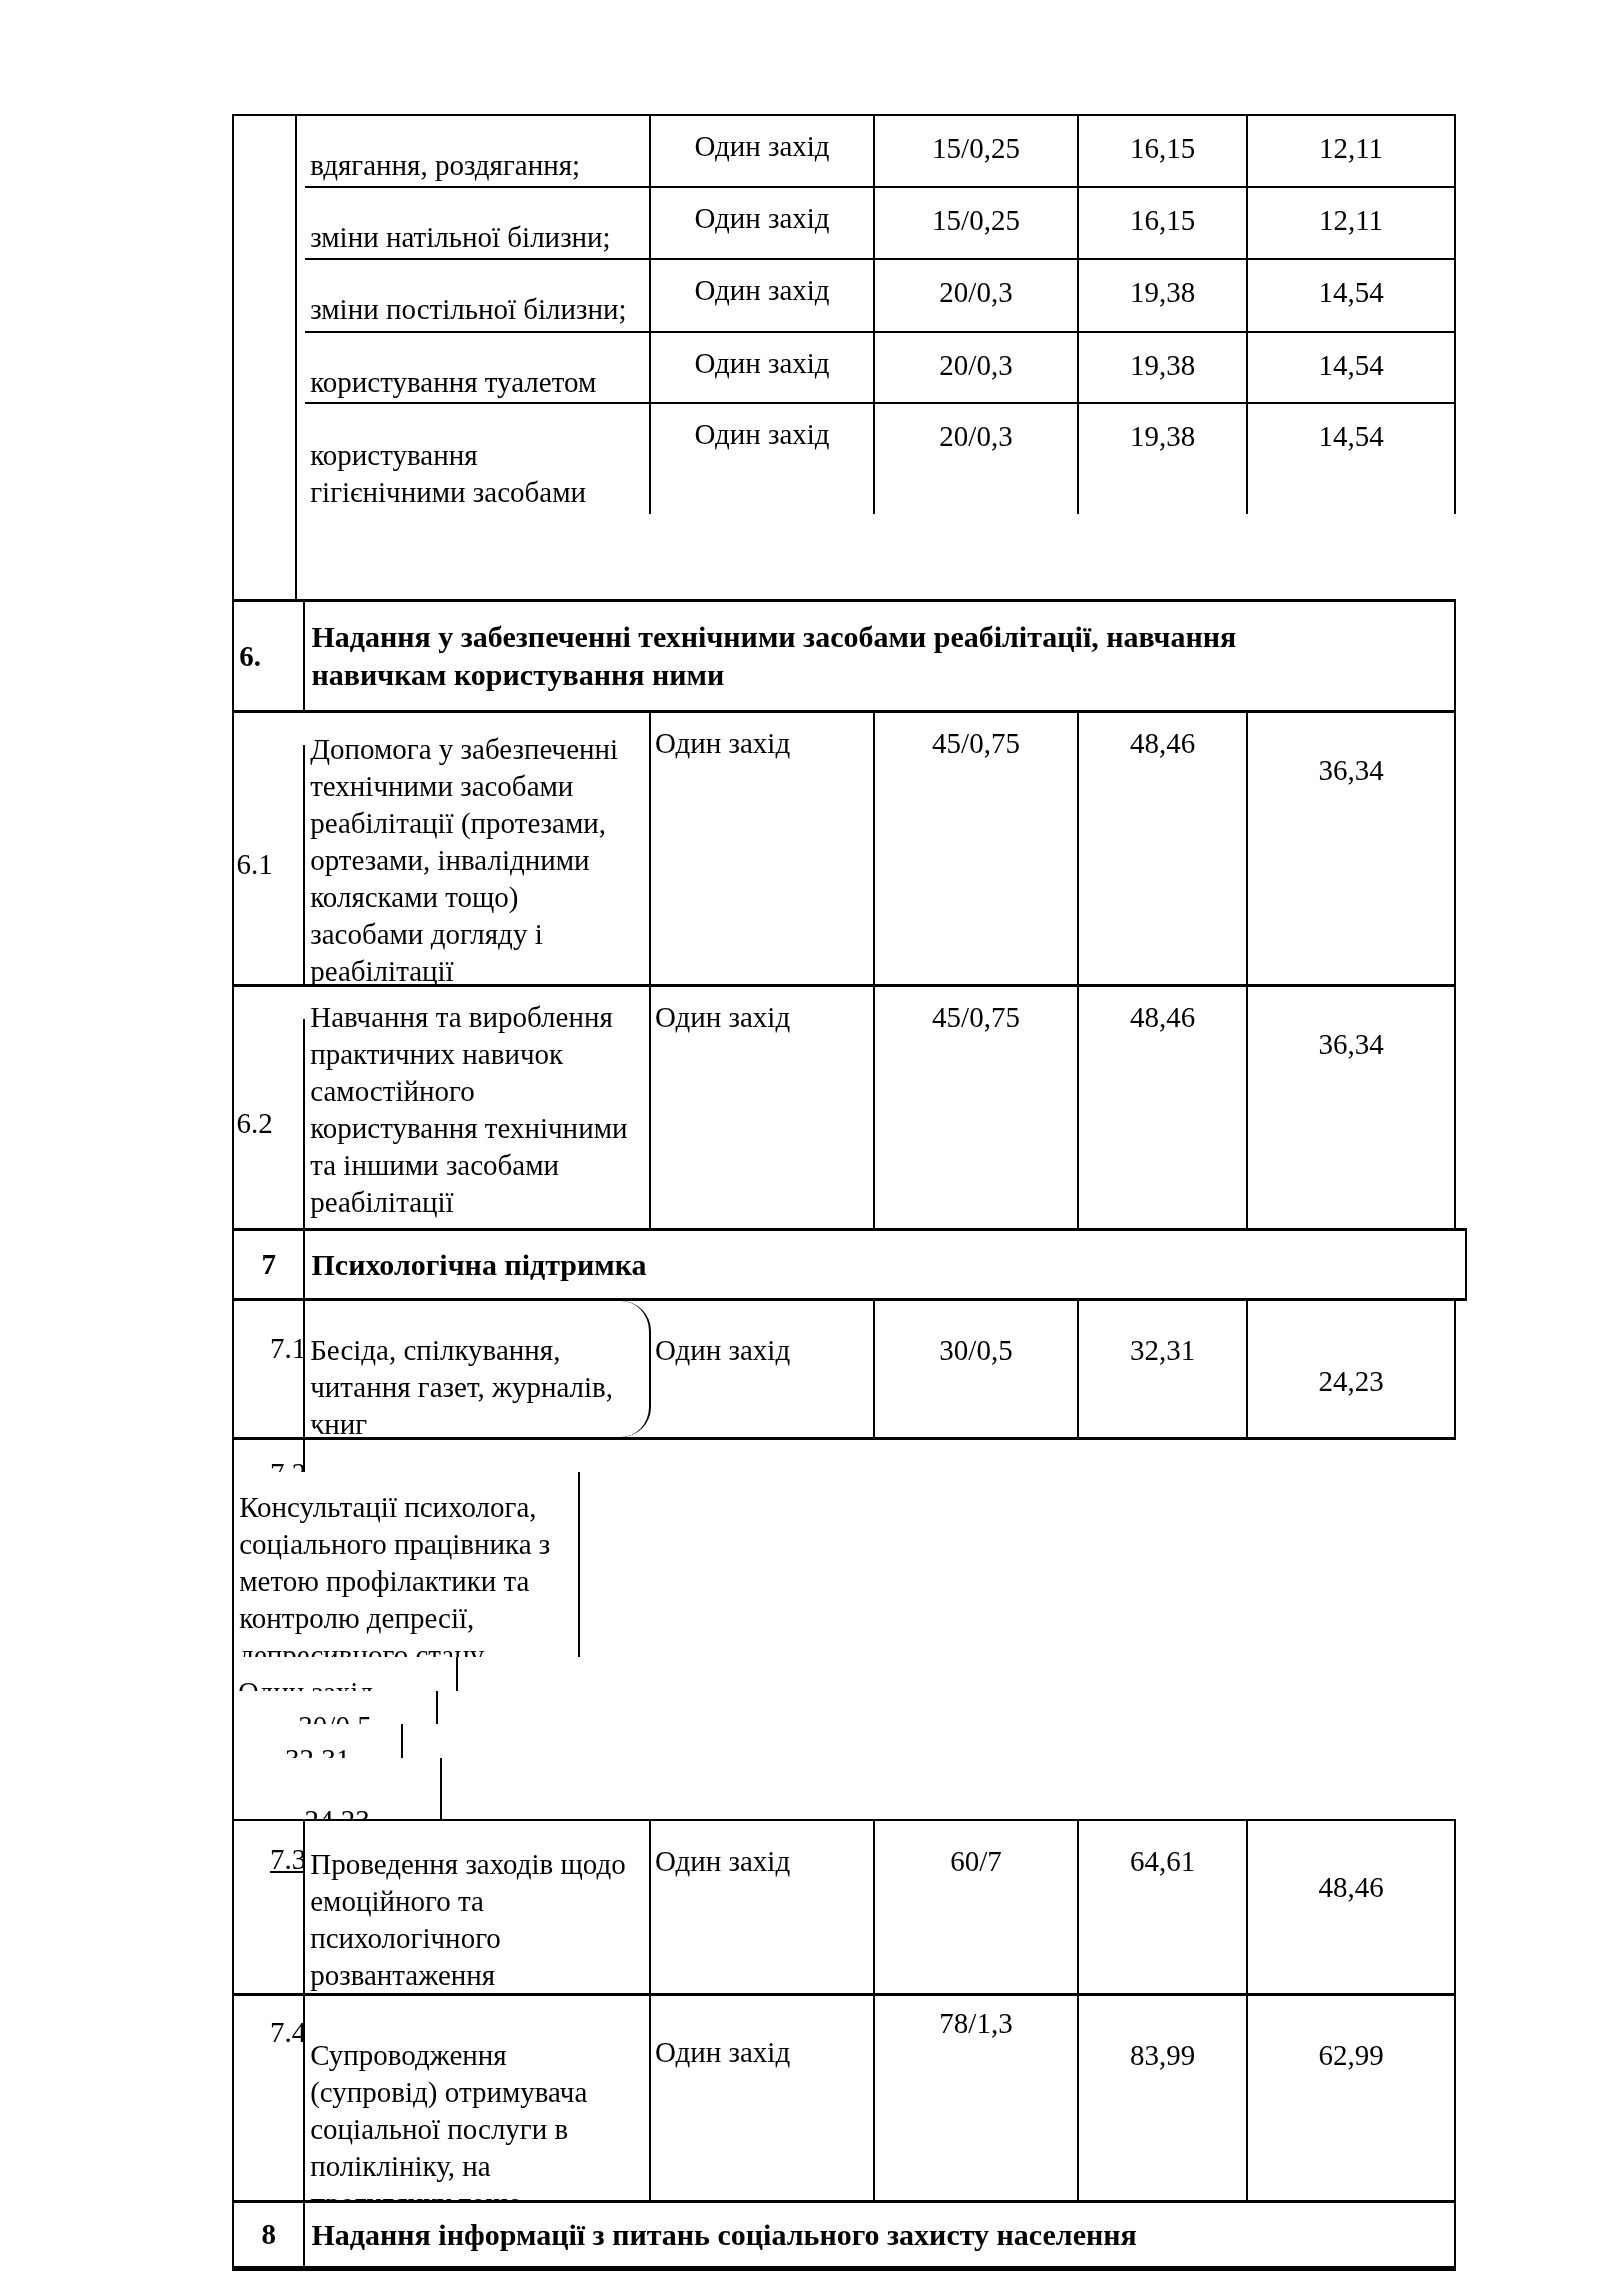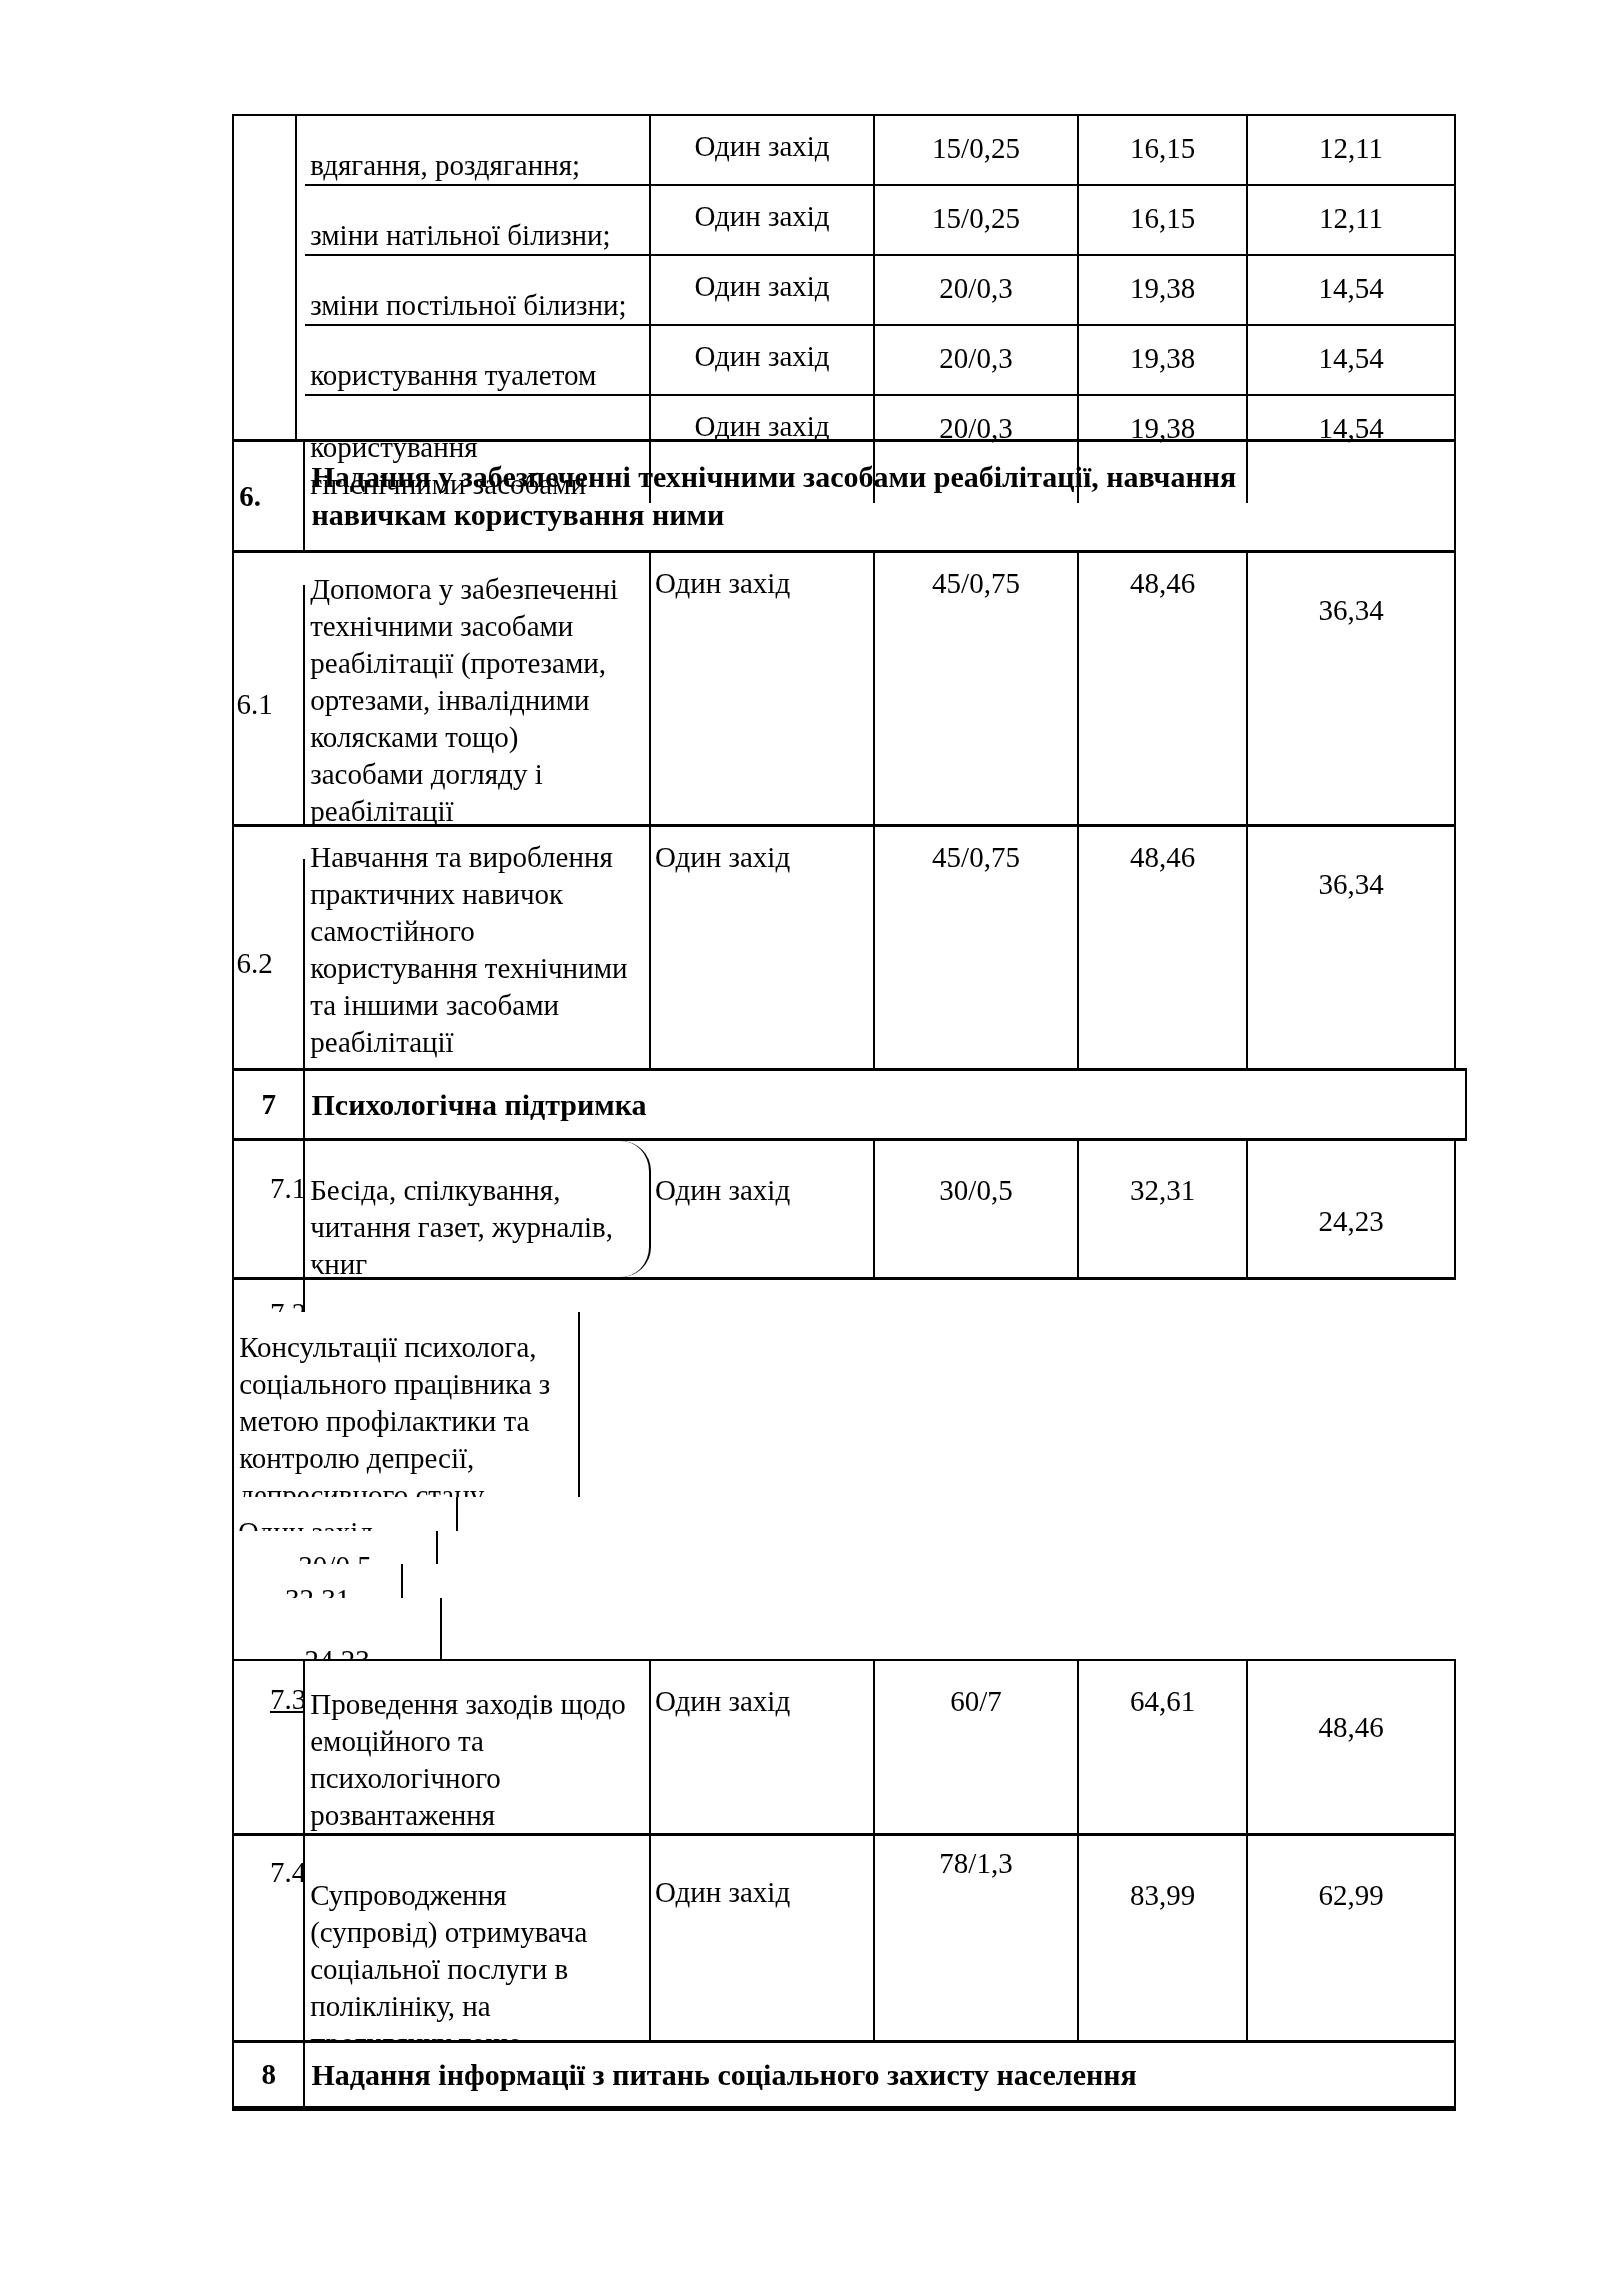--- a/index.html
+++ b/index.html
@@ -16,21 +16,21 @@
   .c4{width:204px;}
   .c5{width:169px;}
   .c6{width:208px;}
   .bb3{border-bottom:2px solid #000;}
   .txt{font-size:29px;line-height:37px;}
   .desc{padding-left:5.2px;padding-right:17px;}
   .ctr{text-align:center;}
   .unitL{padding-left:3.9px;}
   .num{font-size:29px;}
   
-  .groupA{height:326px;border-bottom:3.9px solid #000;gap:8px;}
+  .groupA{height:486px;border-bottom:3.9px solid #000;gap:8px;}
   .groupA .c1{height:100%;}
   .subcol{display:flex;flex-direction:column;width:1152px;}
   .subrow{display:flex;box-sizing:border-box;}
   .sr1{height:72px;}.sr2{height:72px;}.sr3{height:73px;}.sr4{height:71px;}.sr5{height:110px;}
   .subrow .cell{height:100%;}
   .sr1 .desc,.sr2 .desc,.sr3 .desc,.sr4 .desc{padding-top:31px;}
   .sr5 .desc{padding-top:33px;}
   .subrow .c3{padding-top:11.8px;}
   .subrow .c4,.subrow .c5,.subrow .c6{padding-top:14.4px;}
   

